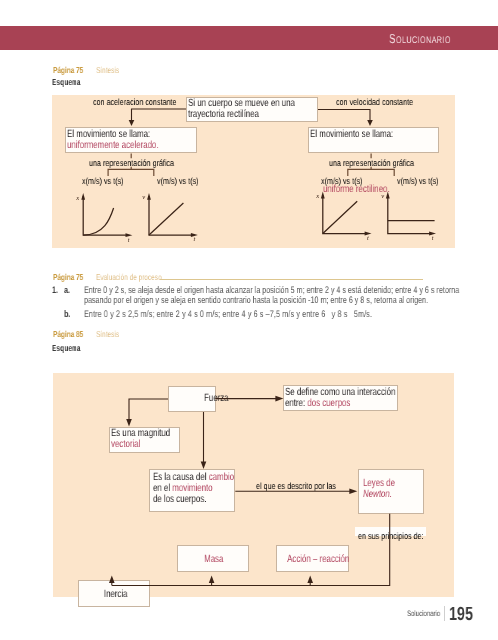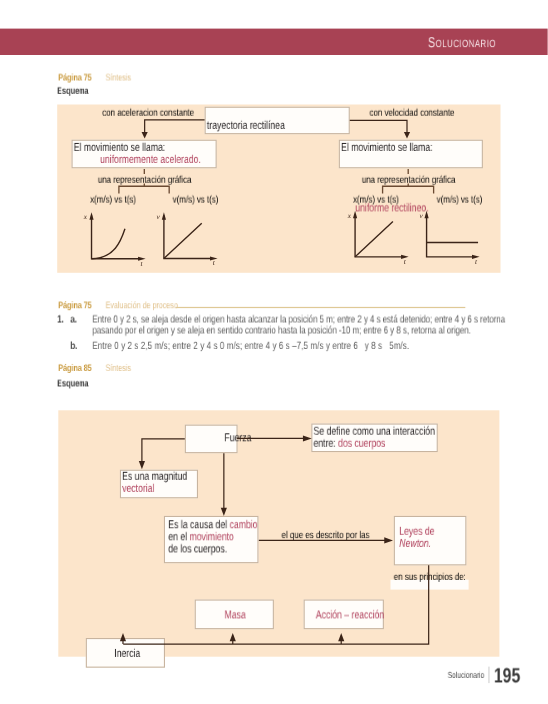--- a/index.html
+++ b/index.html
@@ -33,29 +33,30 @@
 <div class="abs hdr-t"><span class="cond"><span class="cap">S</span><span>OLUCIONARIO</span></span></div>
 
 <div class="abs" style="left:53px;top:60px;">
   <span class="pg-label"><span class="cond">Página 75</span></span><span class="pg-kind" style="margin-left:3px"><span class="cond">Síntesis</span></span>
 </div>
 <div class="abs sub" style="left:52px;top:78px;"><span class="cond">Esquema</span></div>
 
 <div class="abs panel" style="left:52px;top:95px;width:403px;height:153px;"></div>
 
 <div class="abs dbox" style="left:186px;top:97px;width:132px;height:25px;">
+  <div class="abs t94" style="left:1px;top:0.3px;"><span class="cond">Si un cuerpo se mueve en una</span></div>
   <div class="abs t94" style="left:1px;top:11.3px;"><span class="cond">trayectoria rectilínea</span></div>
 </div>
 
 <div class="abs t88" style="left:93px;top:97px;"><span class="cond">con aceleracion constante</span></div>
 <div class="abs t88" style="left:336px;top:97px;"><span class="cond">con velocidad constante</span></div>
 
 <div class="abs dbox" style="left:65px;top:127px;width:132px;height:26px;">
   <div class="abs t94" style="left:1px;top:0.9px;"><span class="cond">El movimiento se llama:</span></div>
-  <div class="abs t94 rose" style="left:1px;top:11.9px;margin-left:24px;"><span class="cond">uniformemente acelerado.</span></div>
+  <div class="abs t94 rose" style="left:1px;top:11.9px;"><span class="cond">uniformemente acelerado.</span></div>
 </div>
 <div class="abs dbox" style="left:308px;top:127px;width:131px;height:26px;">
   <div class="abs t94" style="left:1px;top:0.9px;"><span class="cond">El movimiento se llama:</span></div>
   <div class="abs t94 rose" style="left:14px;top:11.9px;margin-top:44px;"><span class="cond">uniforme rectilineo.</span></div>
 </div>
 
 <div class="abs t88" style="left:89px;top:157.5px;"><span class="cond">una representación gráfica</span></div>
 <div class="abs t88" style="left:328.5px;top:157.5px;"><span class="cond">una representación gráfica</span></div>
 
 <div class="abs t88" style="left:81.5px;top:176px;"><span class="cond">x(m/s) vs t(s)</span></div>
@@ -159,21 +160,21 @@
 </div>
 
 <div class="abs t88" style="left:256px;top:481px;"><span class="cond">el que es descrito por las</span></div>
 
 <div class="abs dbox" style="left:357.5px;top:469.2px;width:66.7px;height:44.6px;padding-left:12px;">
   <div class="abs t94 rose" style="left:4px;top:8px;"><span class="cond">Leyes de</span></div>
   <div class="abs t94 rose" style="left:4px;top:19px;font-style:italic;"><span class="cond">Newton.</span></div>
 </div>
 
 <div class="abs" style="left:354.5px;top:526.7px;width:71.4px;height:9px;background:#fffdfa;"></div>
-<div class="abs t88" style="left:358px;top:519px;text-align:right;"><span class="cond">en sus principios de:</span></div>
+<div class="abs t88" style="left:358px;top:531px;text-align:right;"><span class="cond">en sus principios de:</span></div>
 
 <div class="abs dbox" style="left:78.4px;top:544.6px;width:71.9px;height:27.1px;margin-top:35px;">
   <div class="abs t94" style="left:0;top:8px;width:71.9px;text-align:center;"><span class="cond" style="transform-origin:center top">Inercia</span></div>
 </div>
 <div class="abs dbox" style="left:176.6px;top:544.6px;width:72.7px;height:27.1px;">
   <div class="abs t94 rose" style="left:0;top:8px;width:72.7px;text-align:center;"><span class="cond" style="transform-origin:center top">Masa</span></div>
 </div>
 <div class="abs dbox" style="left:276px;top:544.6px;width:72.9px;height:27.1px;">
   <div class="abs t94 rose" style="left:0;top:8px;width:72.9px;text-align:center;"><span class="cond" style="transform-origin:center top">Acción – reacción</span></div>
 </div>

